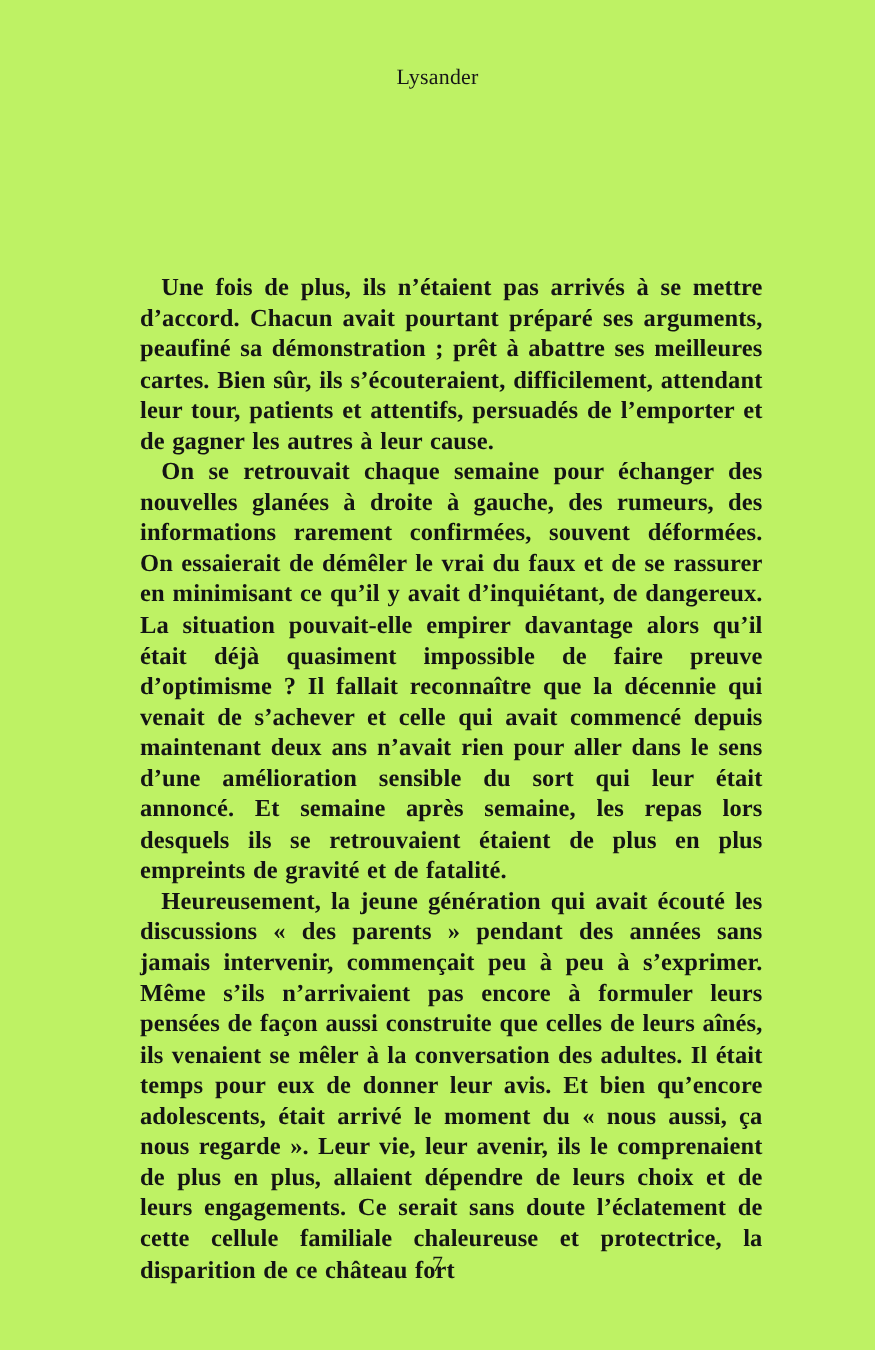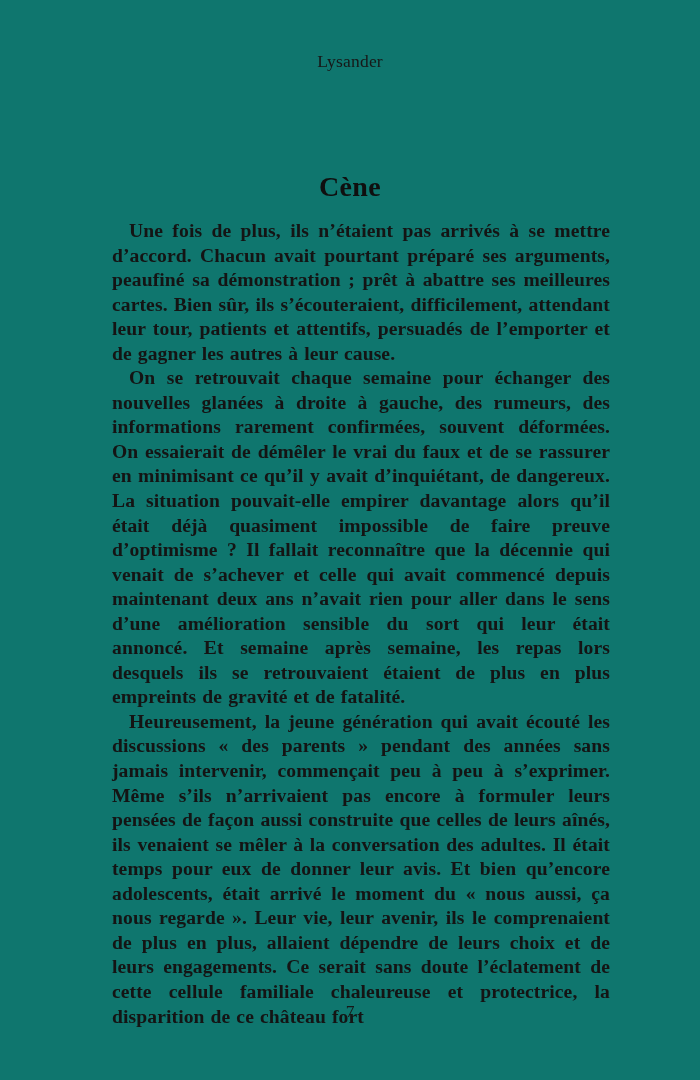--- a/index.html
+++ b/index.html
@@ -4,21 +4,21 @@
 <style>
   html, body {
     margin: 0;
     padding: 0;
     background: #ffffff;
   }
   .book-page {
     position: relative;
     width: 700px;
     height: 1080px;
-    background: #0f766e;
+    background: #bef264;
     color: #141414;
     font-family: "Liberation Serif", "DejaVu Serif", serif;
     overflow: hidden;
   }
   .running-header {
     position: absolute;
     top: 50px;
     left: 0;
     width: 100%;
     text-align: center;
@@ -67,21 +67,20 @@
     color: #171717;
   }
 </style>
 </head>
 <body>
 
 <div class="book-page">
 
   <div class="running-header">Lysander</div>
 
-  <h1 class="chapter-title">Cène</h1>
 
   <div class="body-text">
     <p>Une fois de plus, ils n’étaient pas arrivés à se mettre d’accord. Chacun avait pourtant préparé ses arguments, peaufiné sa démonstration ; prêt à abattre ses meilleures cartes. Bien sûr, ils s’écouteraient, difficilement, attendant leur tour, patients et attentifs, persuadés de l’emporter et de gagner les autres à leur cause.</p>
     <p>On se retrouvait chaque semaine pour échanger des nouvelles glanées à droite à gauche, des rumeurs, des informations rarement confirmées, souvent déformées. On essaierait de démêler le vrai du faux et de se rassurer en minimisant ce qu’il y avait d’inquiétant, de dangereux. La situation pouvait-elle empirer davantage alors qu’il était déjà quasiment impossible de faire preuve d’optimisme ? Il fallait reconnaître que la décennie qui venait de s’achever et celle qui avait commencé depuis maintenant deux ans n’avait rien pour aller dans le sens d’une amélioration sensible du sort qui leur était annoncé. Et semaine après semaine, les repas lors desquels ils se retrouvaient étaient de plus en plus empreints de gravité et de fatalité.</p>
     <p>Heureusement, la jeune génération qui avait écouté les discussions « des parents » pendant des années sans jamais intervenir, commençait peu à peu à s’exprimer. Même s’ils n’arrivaient pas encore à formuler leurs pensées de façon aussi construite que celles de leurs aînés, ils venaient se mêler à la conversation des adultes. Il était temps pour eux de donner leur avis. Et bien qu’encore adolescents, était arrivé le moment du « nous aussi, ça nous regarde ». Leur vie, leur avenir, ils le comprenaient de plus en plus, allaient dépendre de leurs choix et de leurs engagements. Ce serait sans doute l’éclatement de cette cellule familiale chaleureuse et protectrice, la disparition de ce château fort</p>
   </div>
 
   <div class="page-number">7</div>
 
 </div>

